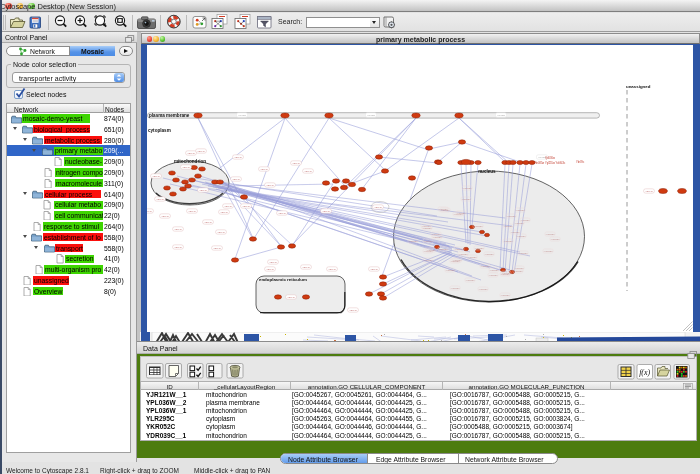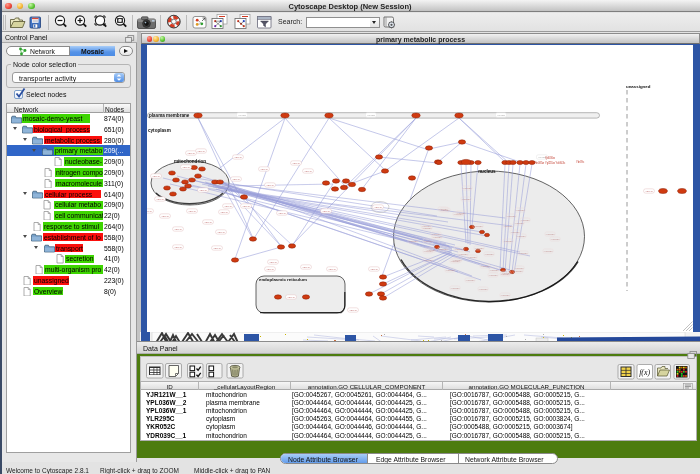--- a/index.html
+++ b/index.html
@@ -1,21 +1,21 @@
 <!DOCTYPE html>
 <html><head>
 <meta charset="utf-8">
 <style>
 * { margin:0; padding:0; box-sizing:border-box; }
 html,body { width:700px; height:474px; overflow:hidden; }
 body { font-family:"Liberation Sans", sans-serif; background:#e3e3e3; position:relative; }
 .abs { position:absolute; }
 
 #titlebar { left:0; top:0; width:700px; height:12px; background:linear-gradient(#f4f4f4,#cacaca 85%,#c0c0c0); border-bottom:1px solid #7e7e7e; }
-#titlebar .title { width:100%; text-align:center; font-size:7.5px; font-weight:bold; color:#222; top:2px; position:absolute;}
+#titlebar .title { width:100%; text-align:left; font-size:7.5px; font-weight:normal; color:#222; top:2px; position:absolute;}
 .tl { position:absolute; top:2.5px; width:6.5px; height:6.5px; border-radius:50%; }
 
 #toolbar { left:0; top:13px; width:700px; height:19px; background:linear-gradient(#ededed,#e2e2e2); border-bottom:1px solid #9b9b9b; }
 .tsep { position:absolute; top:2px; height:15px; width:1px; background:#bbb; }
 
 #cpanel { left:0; top:32px; width:137px; height:430px; background:#e7e7e7; border-right:1px solid #9a9a9a; }
 #cpanel-title { left:0; top:32px; width:137px; height:11px; background:linear-gradient(#efefef,#d6d6d6); border-bottom:1px solid #aaa; font-size:7px; color:#111; padding:2px 0 0 5px; }
 #tabbar { left:6px; top:46px; width:127px; height:10px; }
 .tabcapsule { position:absolute; left:0; top:0; width:109px; height:10px; background:#fff; border:1px solid #8a8a8a; border-radius:5px; overflow:hidden; }
 .tab-mosaic { position:absolute; left:63px; top:0; width:46px; height:10px; background:linear-gradient(#a8cdf8,#5492e8 60%,#4d8ce4); border-left:1px solid #8a8a8a; }

